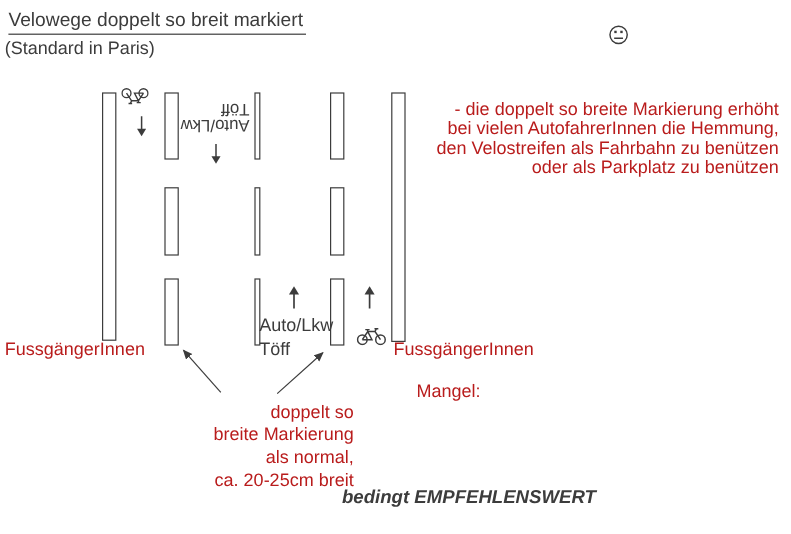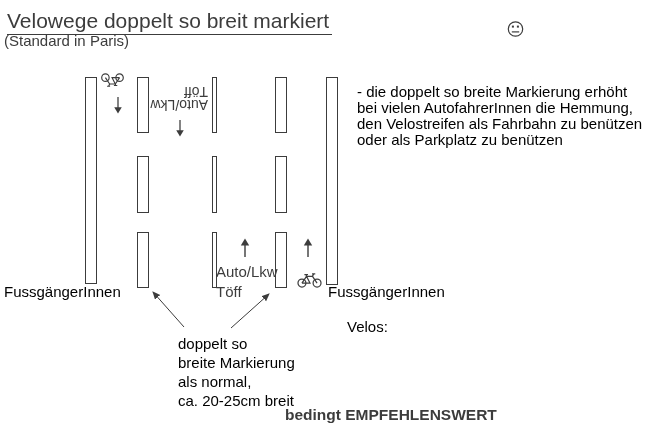--- a/index.html
+++ b/index.html
@@ -2,29 +2,29 @@
 <html><head>
 <meta charset="utf-8">
 <style>
   html,body{margin:0;padding:0;background:#fff;}
   .stage{
     position:relative;width:659px;height:445px;background:#ffffff;
     font-family:"Liberation Sans",sans-serif;color:#3c3c3c;overflow:hidden;
   }
   .abs{position:absolute;}
   .bar{position:absolute;border:1px solid #3c3c3c;background:#ffffff;box-sizing:border-box;}
-  .txt{position:absolute;white-space:pre-line;font-size:15px;line-height:16px;color:#000000;}
-  .title-main{font-size:21px;border-bottom:1px solid #3c3c3c;padding:0 3px 1px 0;display:inline-block;}
+  .txt{position:absolute;white-space:pre-line;font-size:15px;line-height:16px;color:#b91c1c;text-align:right;}
+  .title-main{font-size:16px;border-bottom:1px solid #3c3c3c;padding:0 3px 1px 0;display:inline-block;}
   .title-sub{font-size:15px;}
   .rot180{transform:rotate(180deg);}
   .car-text-top{font-size:14px;line-height:13px;white-space:pre-line;text-align:left;}
   .car-text-bottom{font-size:15px;line-height:20px;white-space:pre-line;}
   .note{line-height:19px;}
   .mangel{line-height:17px;}
-  .verdict{font-size:15.5px;font-weight:bold;white-space:pre;}
+  .verdict{font-size:15.5px;font-weight:bold;white-space:pre;font-style:italic;}
   .overlay{position:absolute;left:0;top:0;pointer-events:none;}
   svg{display:block;}
 </style>
 </head>
 <body>
 
 <div class="stage">
 
   <div class="abs" style="left:7px;top:9px;">
     <span class="title-main">Velowege doppelt so breit markiert</span>
@@ -96,21 +96,21 @@
   </svg>
 
   <div class="txt" style="left:4px;top:284px;">FussgängerInnen</div>
   <div class="txt" style="left:328px;top:284px;">FussgängerInnen</div>
 
   <div class="txt" style="left:357px;top:84px;width:292px;">- die doppelt so breite Markierung erhöht
 bei vielen AutofahrerInnen die Hemmung,
 den Velostreifen als Fahrbahn zu benützen
 oder als Parkplatz zu benützen</div>
 
-  <div class="txt mangel" style="left:347px;top:318px;">Velos:</div>
+  <div class="txt mangel" style="left:347px;top:318px;">Mangel:</div>
 
   <div class="txt note" style="left:178px;top:334px;">doppelt so
 breite Markierung
 als normal,
 ca. 20-25cm breit</div>
 
   <div class="abs verdict" style="left:285px;top:406px;">bedingt EMPFEHLENSWERT</div>
 
   <svg class="overlay" width="659" height="445" viewBox="0 0 659 445">
     <defs>

